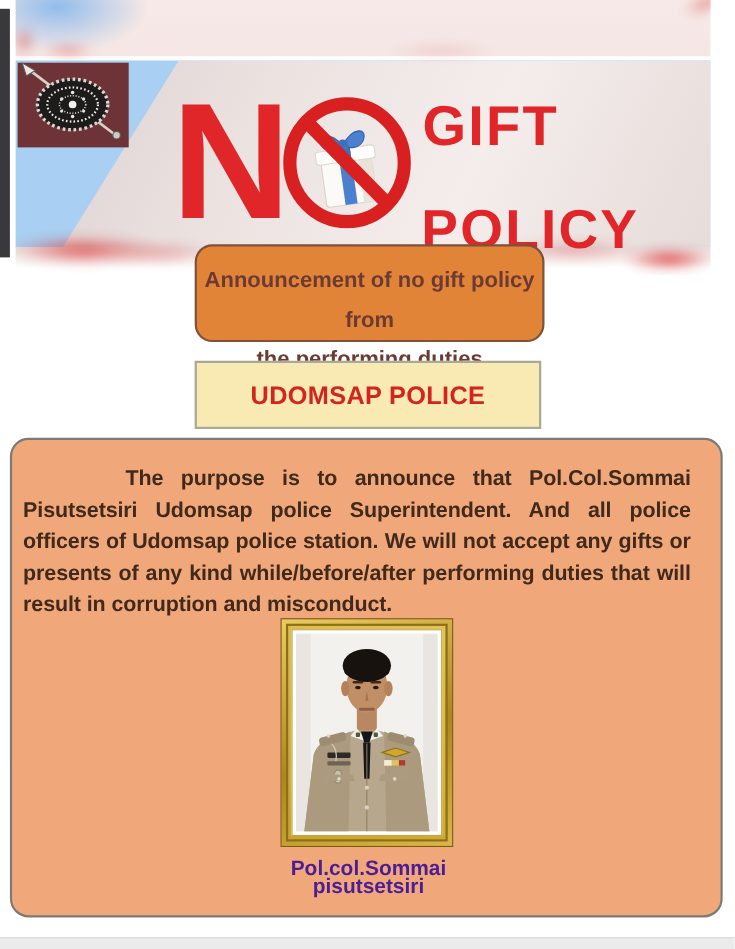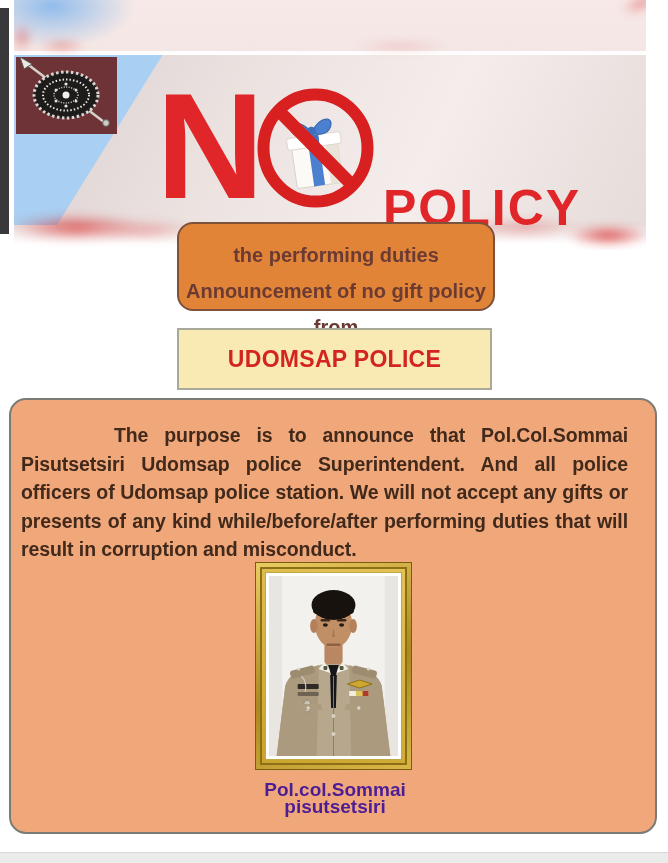--- a/index.html
+++ b/index.html
@@ -121,26 +121,27 @@
           <rect x="53" y="47" width="11" height="12" fill="#3d6fbd"></rect>
           <path d="M58,44 C47,28 33,31 39,42 C43,49 53,48 58,44 Z" fill="#4a80cf" stroke="#2f62ab" stroke-width="1"></path>
           <path d="M58,44 C69,28 83,31 77,42 C73,49 63,48 58,44 Z" fill="#4a80cf" stroke="#2f62ab" stroke-width="1"></path>
           <circle cx="58" cy="43" r="4.5" fill="#3d6fbd"></circle>
         </g>
         <ellipse cx="58.5" cy="60" rx="52" ry="53.5" fill="none" stroke="#d7201f" stroke-width="12"></ellipse>
         <line x1="23" y1="24" x2="95" y2="97" stroke="#d7201f" stroke-width="12.5"></line>
       </svg>
     </div>
 
+    <div class="gift-word">GIFT</div>
     <div class="policy-word">POLICY</div>
   </div>
 
   <div class="announce-box">
+    <div>Announcement of no gift policy from</div>
     <div>the performing duties</div>
-    <div>Announcement of no gift policy from</div>
   </div>
 
   <div class="station-box">
     <span>UDOMSAP POLICE STATION</span>
   </div>
 
   <div class="policy-box">
     <p class="statement">The purpose is to announce that Pol.Col.Sommai Pisutsetsiri Udomsap police Superintendent. And  all police officers of Udomsap police station. We will not accept any gifts or presents of any kind while/before/after performing duties that will result in corruption and misconduct.</p>
   </div>
 

